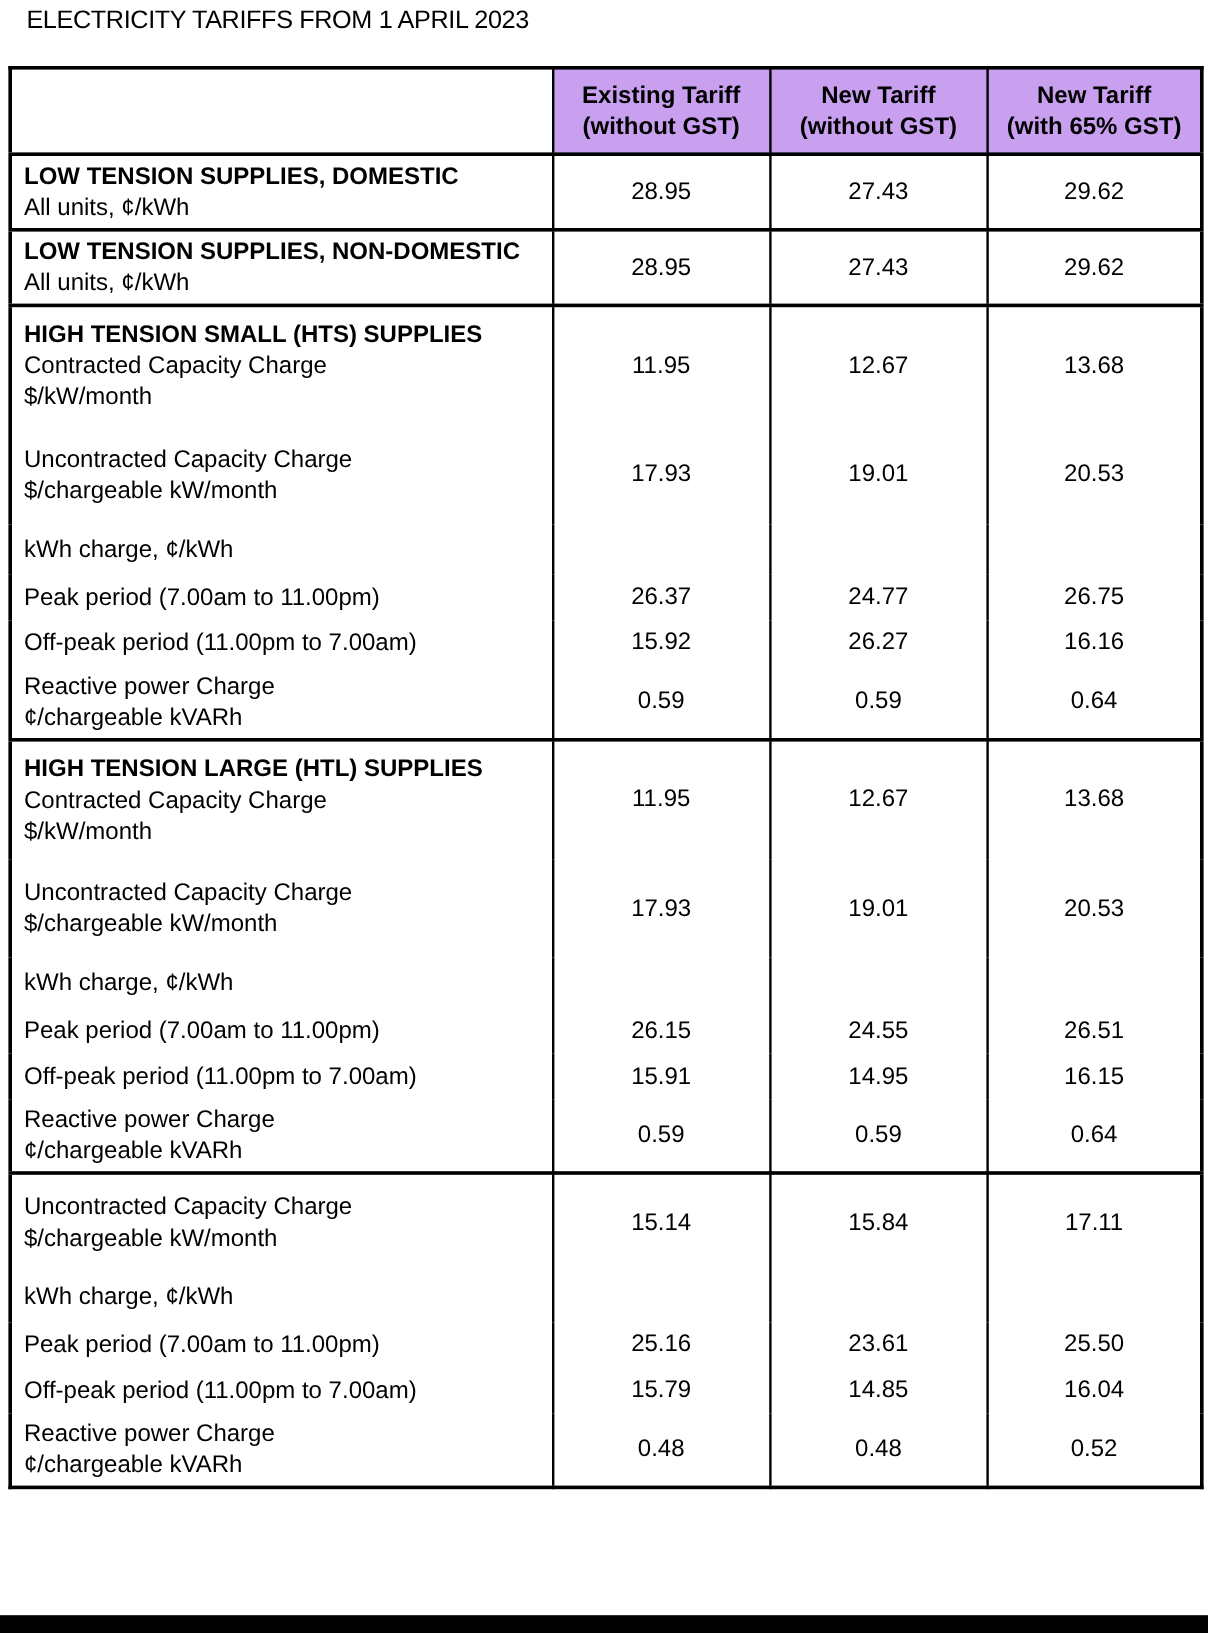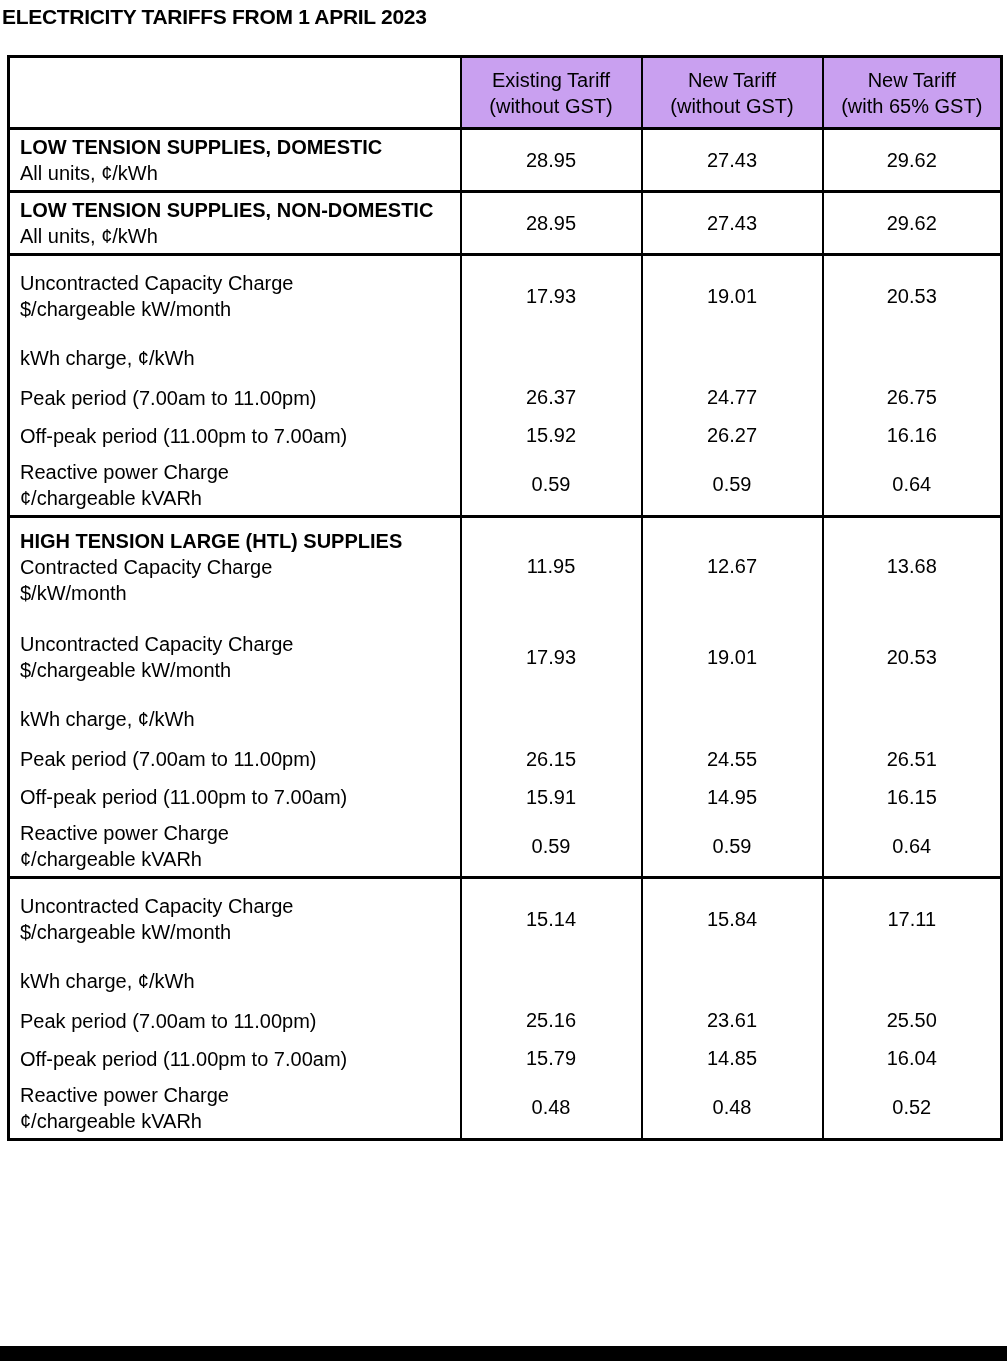--- a/index.html
+++ b/index.html
@@ -10,37 +10,37 @@
   }
   *{box-sizing:border-box;}
   html,body{margin:0;padding:0;}
   body{
     width:1007px;height:1361px;
     background:#ffffff;color:#000000;
     font-family:"Liberation Sans","DejaVu Sans",sans-serif;
   }
   .page{position:relative;width:1007px;height:1361px;overflow:hidden;background:#fff;}
   .title{
-    position:absolute;top:5px;left:2px;margin:0;
-    font-size:21px;font-weight:700;letter-spacing:-0.3px;
+    position:absolute;top:5px;left:22px;margin:0;
+    font-size:21px;font-weight:400;letter-spacing:-0.3px;
   }
   table.tariff{
     position:absolute;top:55px;left:7px;width:993px;
     border-collapse:collapse;table-layout:fixed;
     border:3px solid var(--border-c);
   }
   table.tariff th,table.tariff td{
     border-left:2px solid var(--border-c);
     vertical-align:middle;padding:4px 10px;
   }
   thead tr{border-bottom:3px solid var(--border-c);height:72px;}
   tbody{border-top:3px solid var(--border-c);}
   th.colhead{
     background:var(--header-bg);
-    font-weight:400;font-size:20px;line-height:26px;text-align:center;margin-top:28px;
+    font-weight:700;font-size:20px;line-height:26px;text-align:center;margin-top:28px;
   }
   th.corner{background:#ffffff;}
   td.label-cell{
     text-align:left;padding-left:12px;padding-right:8px;
     font-size:20px;line-height:26px;font-weight:400;
   }
   .sec-title{font-weight:700;}
   td.val{text-align:center;font-size:20px;}
   tr.r-lt{height:63px;}
   tr.r-first{height:100px;}
@@ -104,20 +104,30 @@
           <div class="sec-title">LOW TENSION SUPPLIES, NON-DOMESTIC</div>
           <div class="row-label">All units, ¢/kWh</div>
         </td>
         <td class="val">28.95</td>
         <td class="val">27.43</td>
         <td class="val">29.62</td>
       </tr>
     </tbody>
 
     <tbody class="section">
+      <tr class="r-first">
+        <td class="label-cell">
+          <div class="sec-title">HIGH TENSION SMALL (HTS) SUPPLIES</div>
+          <div class="row-label">Contracted Capacity Charge</div>
+          <div class="row-label">$/kW/month</div>
+        </td>
+        <td class="val">11.95</td>
+        <td class="val">12.67</td>
+        <td class="val">13.68</td>
+      </tr>
       <tr class="r-two">
         <td class="label-cell">
           <div class="row-label">Uncontracted Capacity Charge</div>
           <div class="row-label">$/chargeable kW/month</div>
         </td>
         <td class="val">17.93</td>
         <td class="val">19.01</td>
         <td class="val">20.53</td>
       </tr>
       <tr class="r-single">

